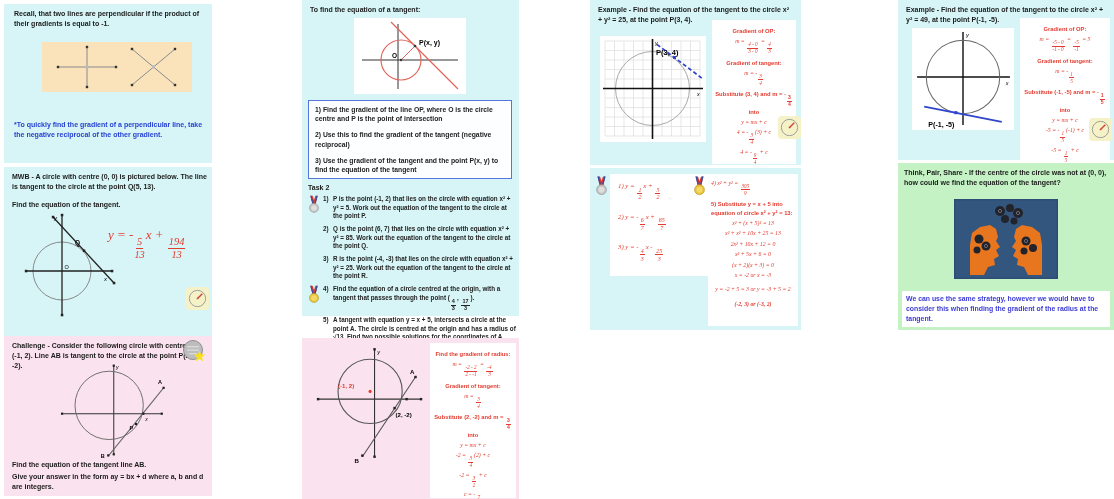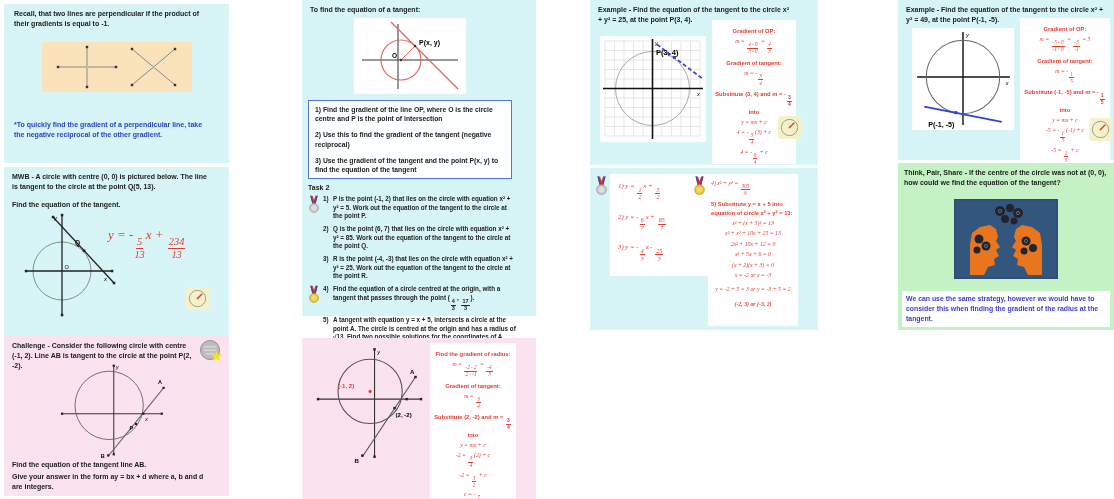--- a/index.html
+++ b/index.html
@@ -1,18 +1,18 @@
 <!DOCTYPE html>
 <html><head>
 <meta charset="utf-8">
 <style>
   html,body{margin:0;padding:0;background:#fff;}
   #canvas{position:relative;width:1114px;height:499px;background:#ffffff;overflow:hidden;
           font-family:"Liberation Sans",sans-serif;color:#1b1b1b;}
-  .panel{position:absolute;padding-left:17px;}
+  .panel{position:absolute;}
   .cyan{background:#d7f4f6;}
   .pink{background:#fae3ee;}
   .green{background:#c4f2c4;}
   .txt{position:absolute;font-size:7px;line-height:1.4;}
   .bold{font-weight:bold;}
   .blue-note{color:#2644d2;font-weight:bold;}
   .whitebox{position:absolute;background:#ffffff;}
   .imgbox{position:absolute;background:#ffffff;}
   
   .sol{padding:3px 3px;font-size:5.8px;line-height:1.45;color:#e33b2f;text-align:center;}
@@ -94,21 +94,21 @@
       </g>
       <text x="32" y="9" font-size="6" font-style="italic">y</text>
       <text x="53" y="34" font-size="6.5" font-weight="bold">Q</text>
       <text x="42.5" y="57.5" font-size="5.5">O</text>
       <text x="82" y="70" font-size="6" font-style="italic">x</text>
     </svg>
     <div class="big-eq" style="left:104px;top:60px;">y = -<span class="frac">
           <span class="num">5</span>
           <span class="den">13</span>
         </span>x + <span class="frac">
-          <span class="num">234</span>
+          <span class="num">194</span>
           <span class="den">13</span>
         </span></div>
     <svg style="position:absolute;left:182px;top:120px;" width="23" height="23" viewBox="0 0 24 24">
       <rect x="0" y="0" width="24" height="24" rx="4" fill="#f6f2c8"></rect>
       <circle cx="12" cy="12" r="8.5" fill="none" stroke="#9a9a9a" stroke-width="1"></circle>
       <line x1="12" y1="12" x2="17" y2="7" stroke="#d4483c" stroke-width="1.6"></line>
       <circle cx="12" cy="12" r="0.9" fill="#d4483c"></circle>
     </svg>
   </div>
 

